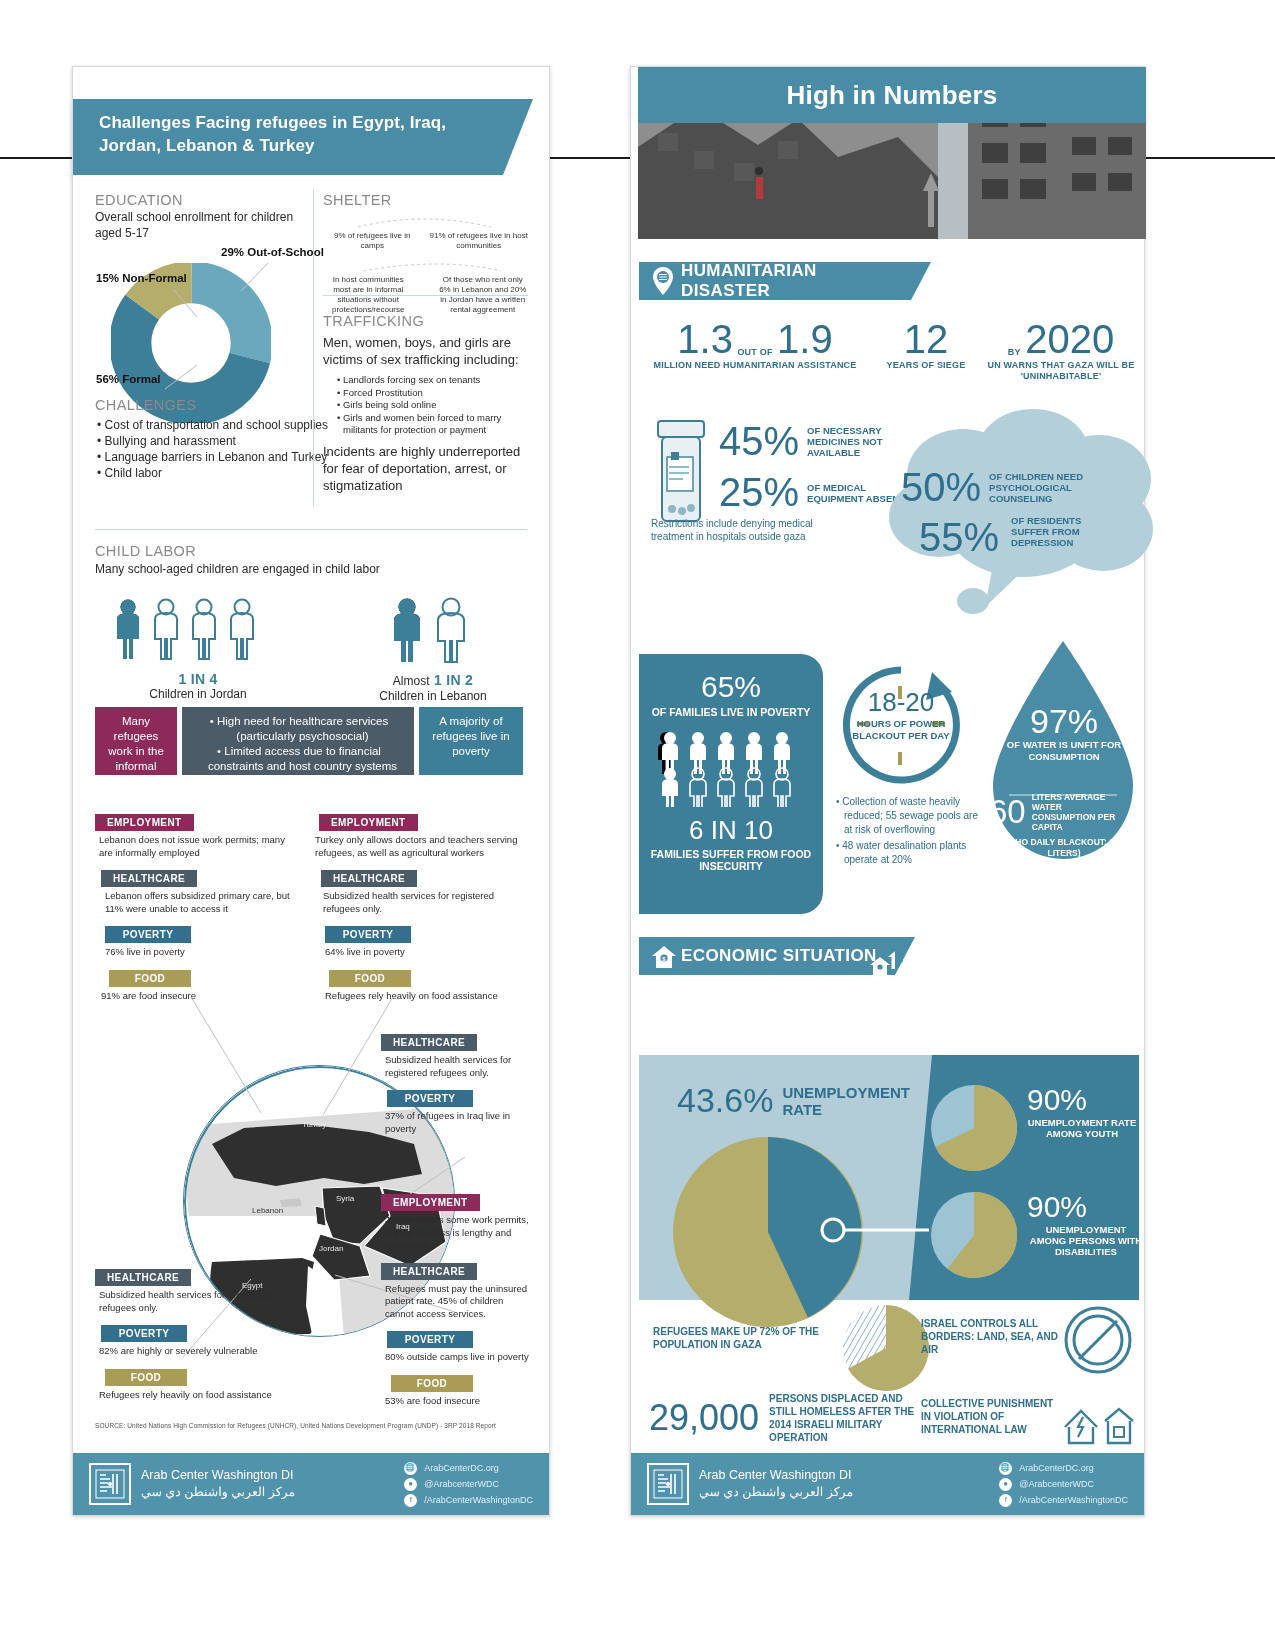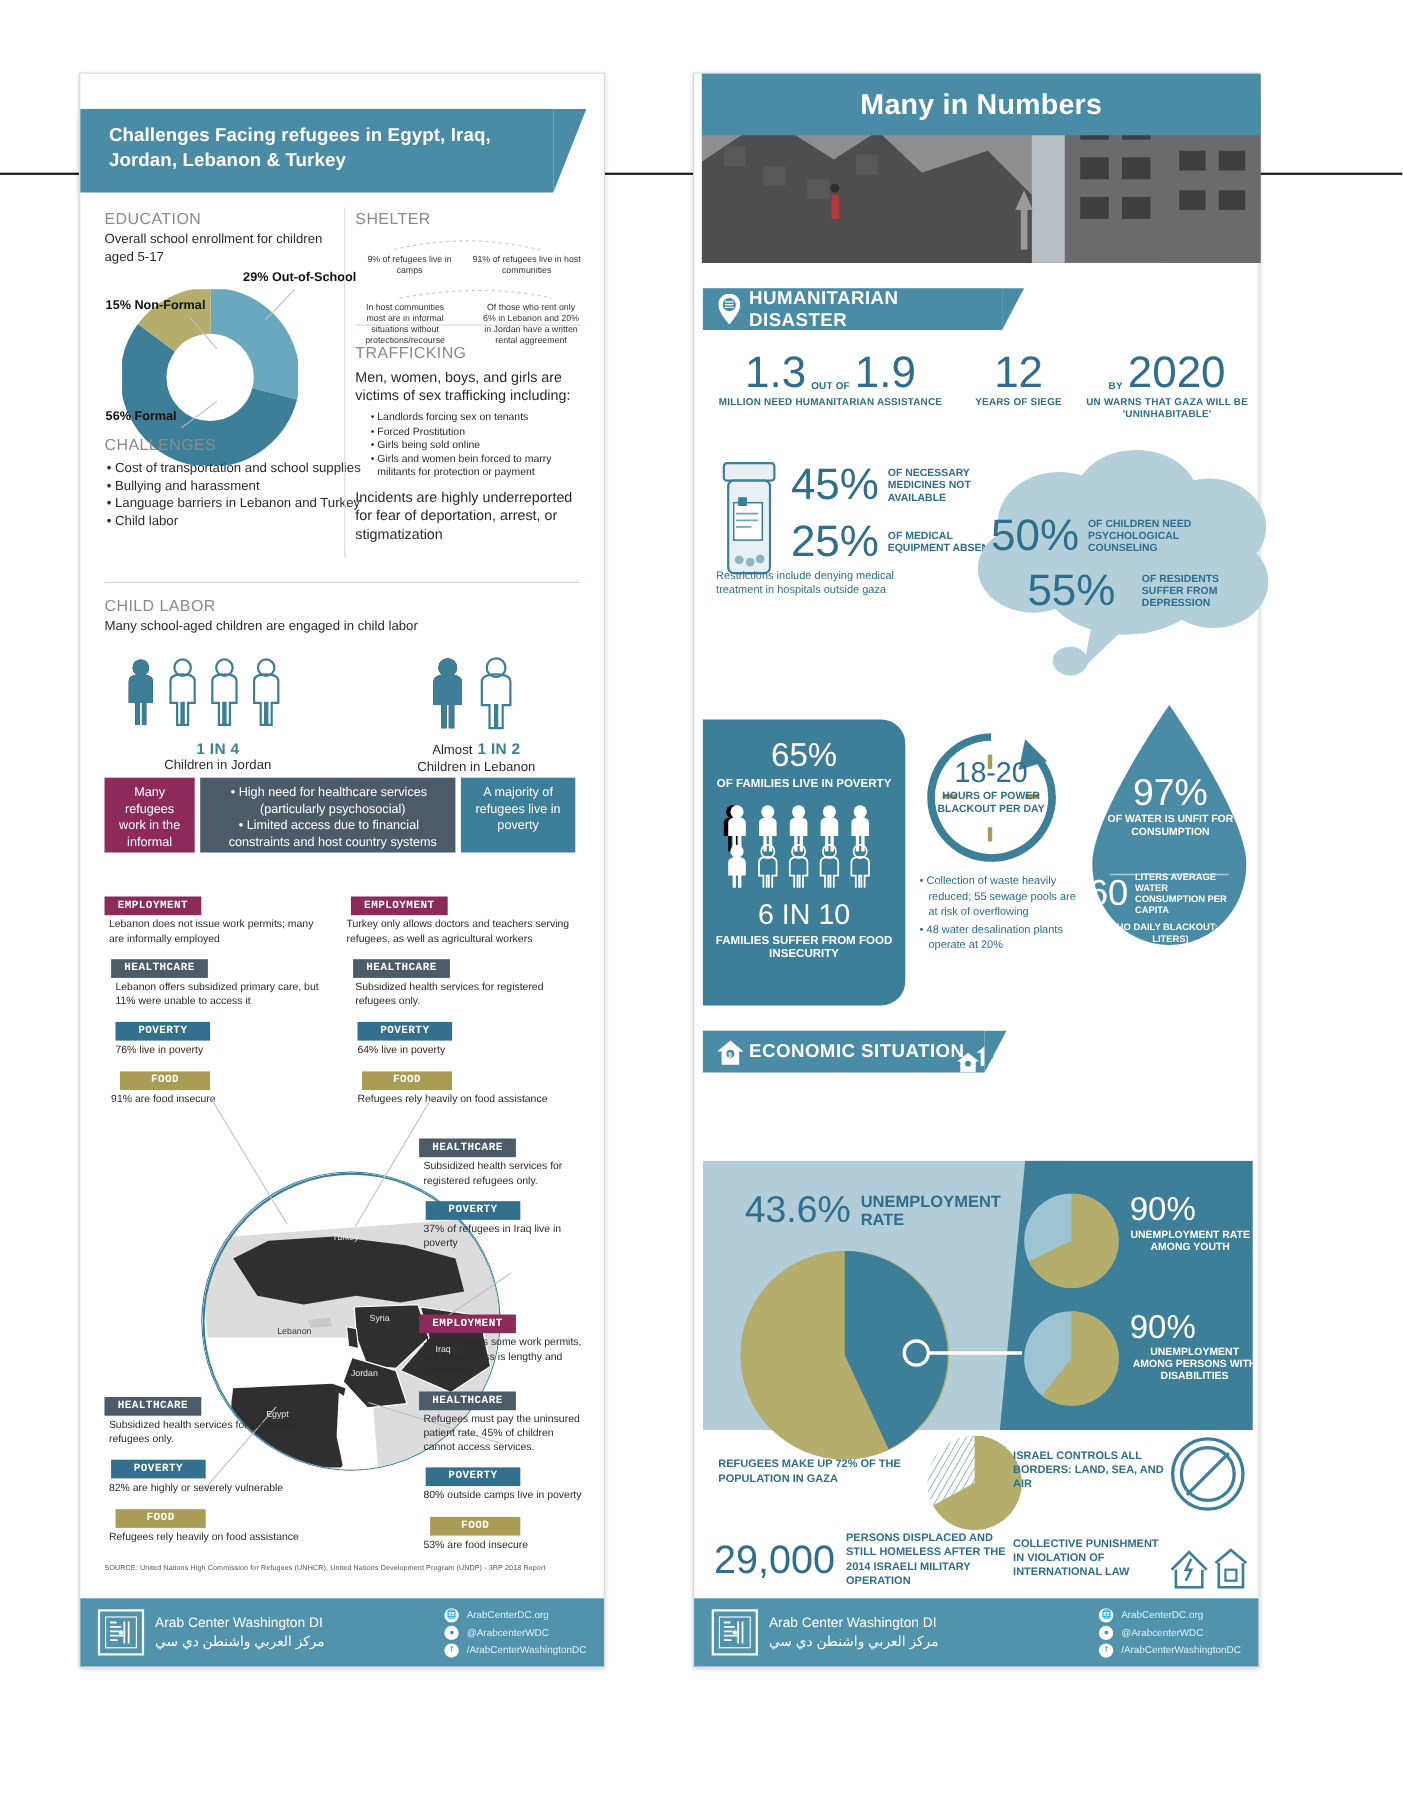--- a/index.html
+++ b/index.html
@@ -85,21 +85,21 @@
   .band { color: #fff; font-size: 11.5px; line-height: 15px; padding: 7px 8px; }
   .band.purple { background: #8e2a59; width: 82px; }
   .band.slate  { background: #4b5b68; width: 232px; }
   .band.blue   { background: #3d7e99; width: 104px; }
   .band ul { list-style: none; }
   .band li { text-indent: -7px; padding-left: 9px; }
   .band li::before { content: "• "; }
 
   .tagblk { position: absolute; }
   .tag { display: inline-block; color: #fff; font-size: 10px; font-weight: bold;
-         padding: 3px 12px; letter-spacing: .4px; text-align: center; font-family: Liberation Mono, monospace; }
+         padding: 3px 12px; letter-spacing: .4px; text-align: center; }
   .tag.employment { background: #8e2a59; }
   .tag.healthcare { background: #4b5b68; }
   .tag.poverty    { background: #32708e; }
   .tag.food       { background: #a99d56; }
   .tagtxt { font-size: 9.5px; line-height: 12.5px; color: #2b2b2b; margin: 3px 0 9px 4px; }
 
   #map-circle {
     position: absolute; left: 110px; top: 998px; width: 272px; height: 272px;
     border-radius: 50%; overflow: hidden; border: 1.5px solid #3d7e99; background: #fff;
   }
@@ -449,21 +449,21 @@
           <rect x="56" y="84" width="20" height="18"></rect>
         <rect x="96" y="96" width="20" height="18"></rect>
           <rect x="140" y="74" width="20" height="18"></rect>
       </g>
       <rect x="118" y="110" width="7" height="22" fill="#b33a3a"></rect>
       <circle cx="121" cy="104" r="4" fill="#2e2e2e"></circle>
       <rect x="290" y="120" width="6" height="40" fill="#9a9a9a"></rect>
       <path d="M285 124 L293 106 L301 124 Z" fill="#9a9a9a"></path>
     </svg>
     <div class="hero-band">
-      <span>Many in Numbers</span>
+      <span>High in Numbers</span>
     </div>
   </div>
 
   <div class="ribbon" style="left:8px; top:195px; width:272px;">
     <svg width="20" height="28" viewBox="0 0 20 28" style="position:absolute;left:14px;top:5px">
       <path d="M10 0 C4 0 0 4.4 0 10 C0 17 10 28 10 28 C10 28 20 17 20 10 C20 4.4 16 0 10 0 Z" fill="#fff"></path>
       <circle cx="10" cy="10" r="6" fill="#4a8ba5"></circle>
       <path d="M6 7.5 h8 M6 10 h8 M6 12.5 h8" stroke="#fff" stroke-width="1.2"></path>
     </svg>
     <span>HUMANITARIAN DISASTER</span>
@@ -522,21 +522,21 @@
       <ellipse cx="150" cy="120" rx="76" ry="52"></ellipse>
       <ellipse cx="230" cy="124" rx="50" ry="42"></ellipse>
       <path d="M120 160 L160 156 L112 202 Z"></path>
       <ellipse cx="100" cy="196" rx="16" ry="13"></ellipse>
     </g>
   </svg>
   <div style="position:absolute;left:270px;top:398px;display:flex;align-items:center;gap:8px">
     <span class="pct-big">50%</span>
     <span class="pct-cap" style="width:105px">OF CHILDREN NEED PSYCHOLOGICAL COUNSELING</span>
   </div>
-  <div style="position:absolute;left:303px;top:448px;display:flex;align-items:center;gap:24px">
+  <div style="position:absolute;left:288px;top:448px;display:flex;align-items:flex-start;gap:12px">
     <span class="pct-big">55%</span>
     <span class="pct-cap" style="width:95px">OF RESIDENTS SUFFER FROM DEPRESSION</span>
   </div>
 
   <div id="poverty-card">
     <div class="big">65%</div>
     <div class="cap">OF FAMILIES LIVE IN POVERTY</div>
     <svg width="150" height="76" viewBox="0 0 150 76" style="margin-top:12px">
       <g id="r0">
           <ellipse cx="10" cy="7" rx="6" ry="6"></ellipse>

